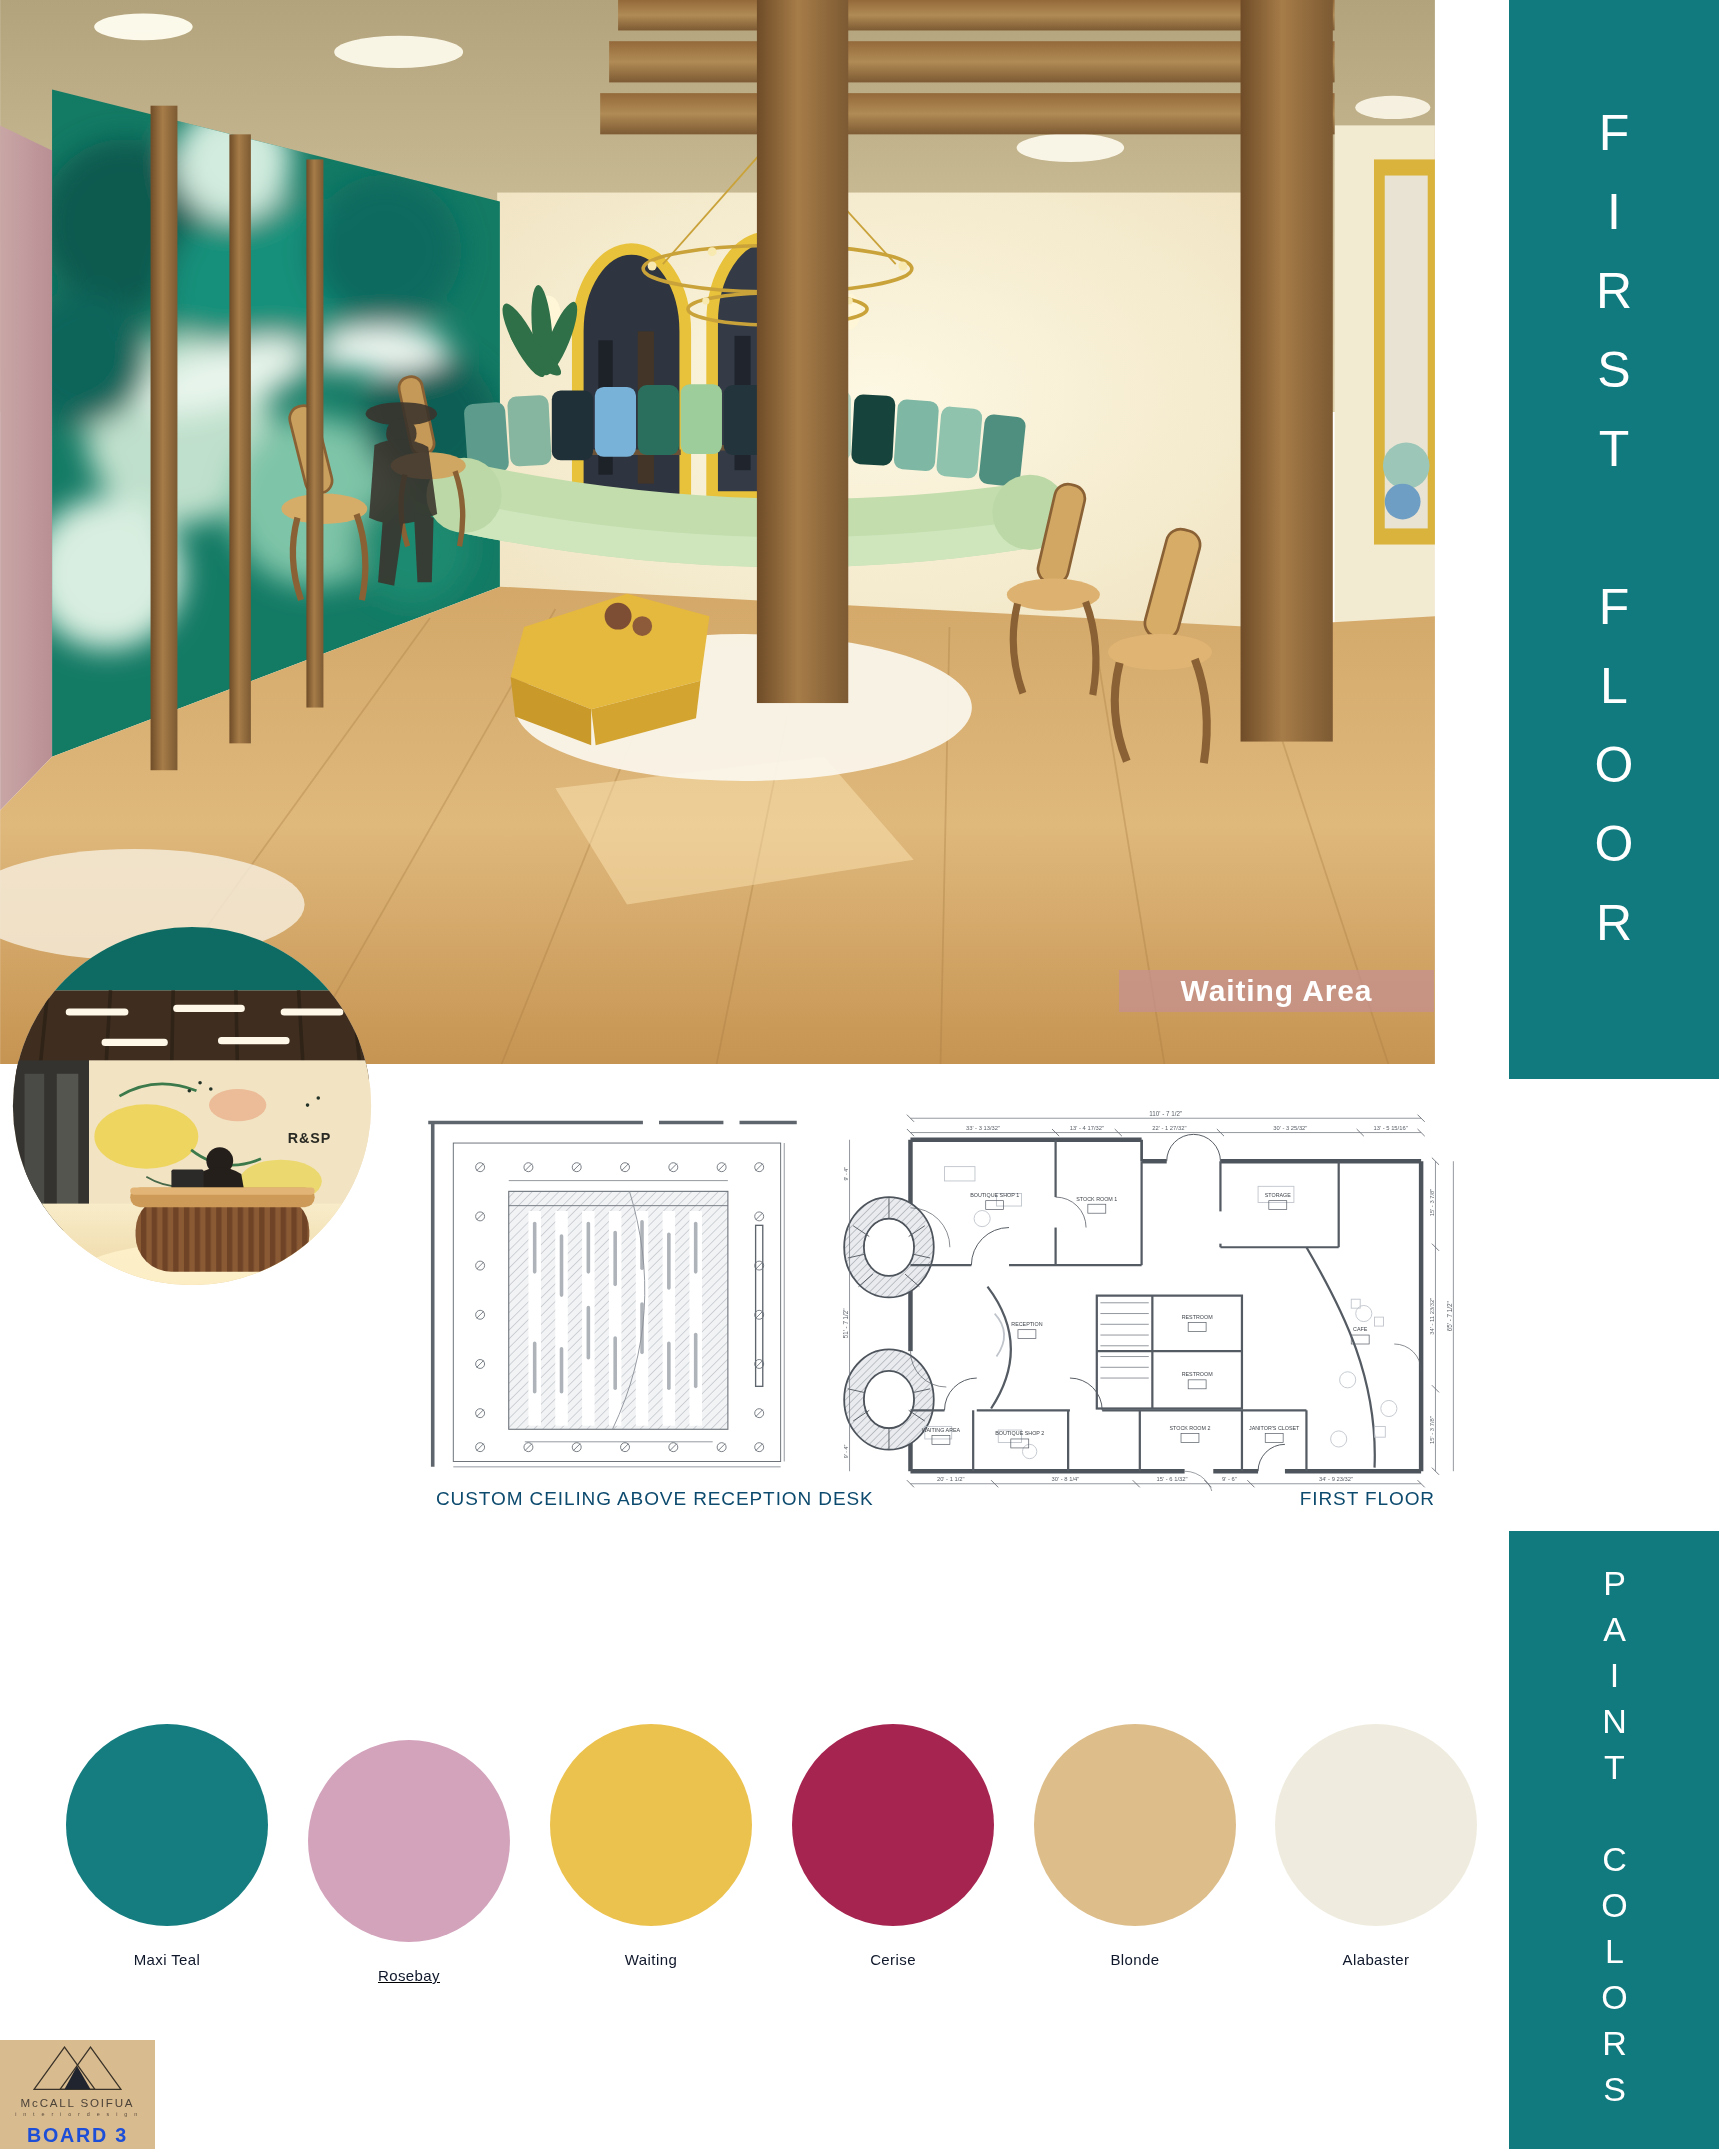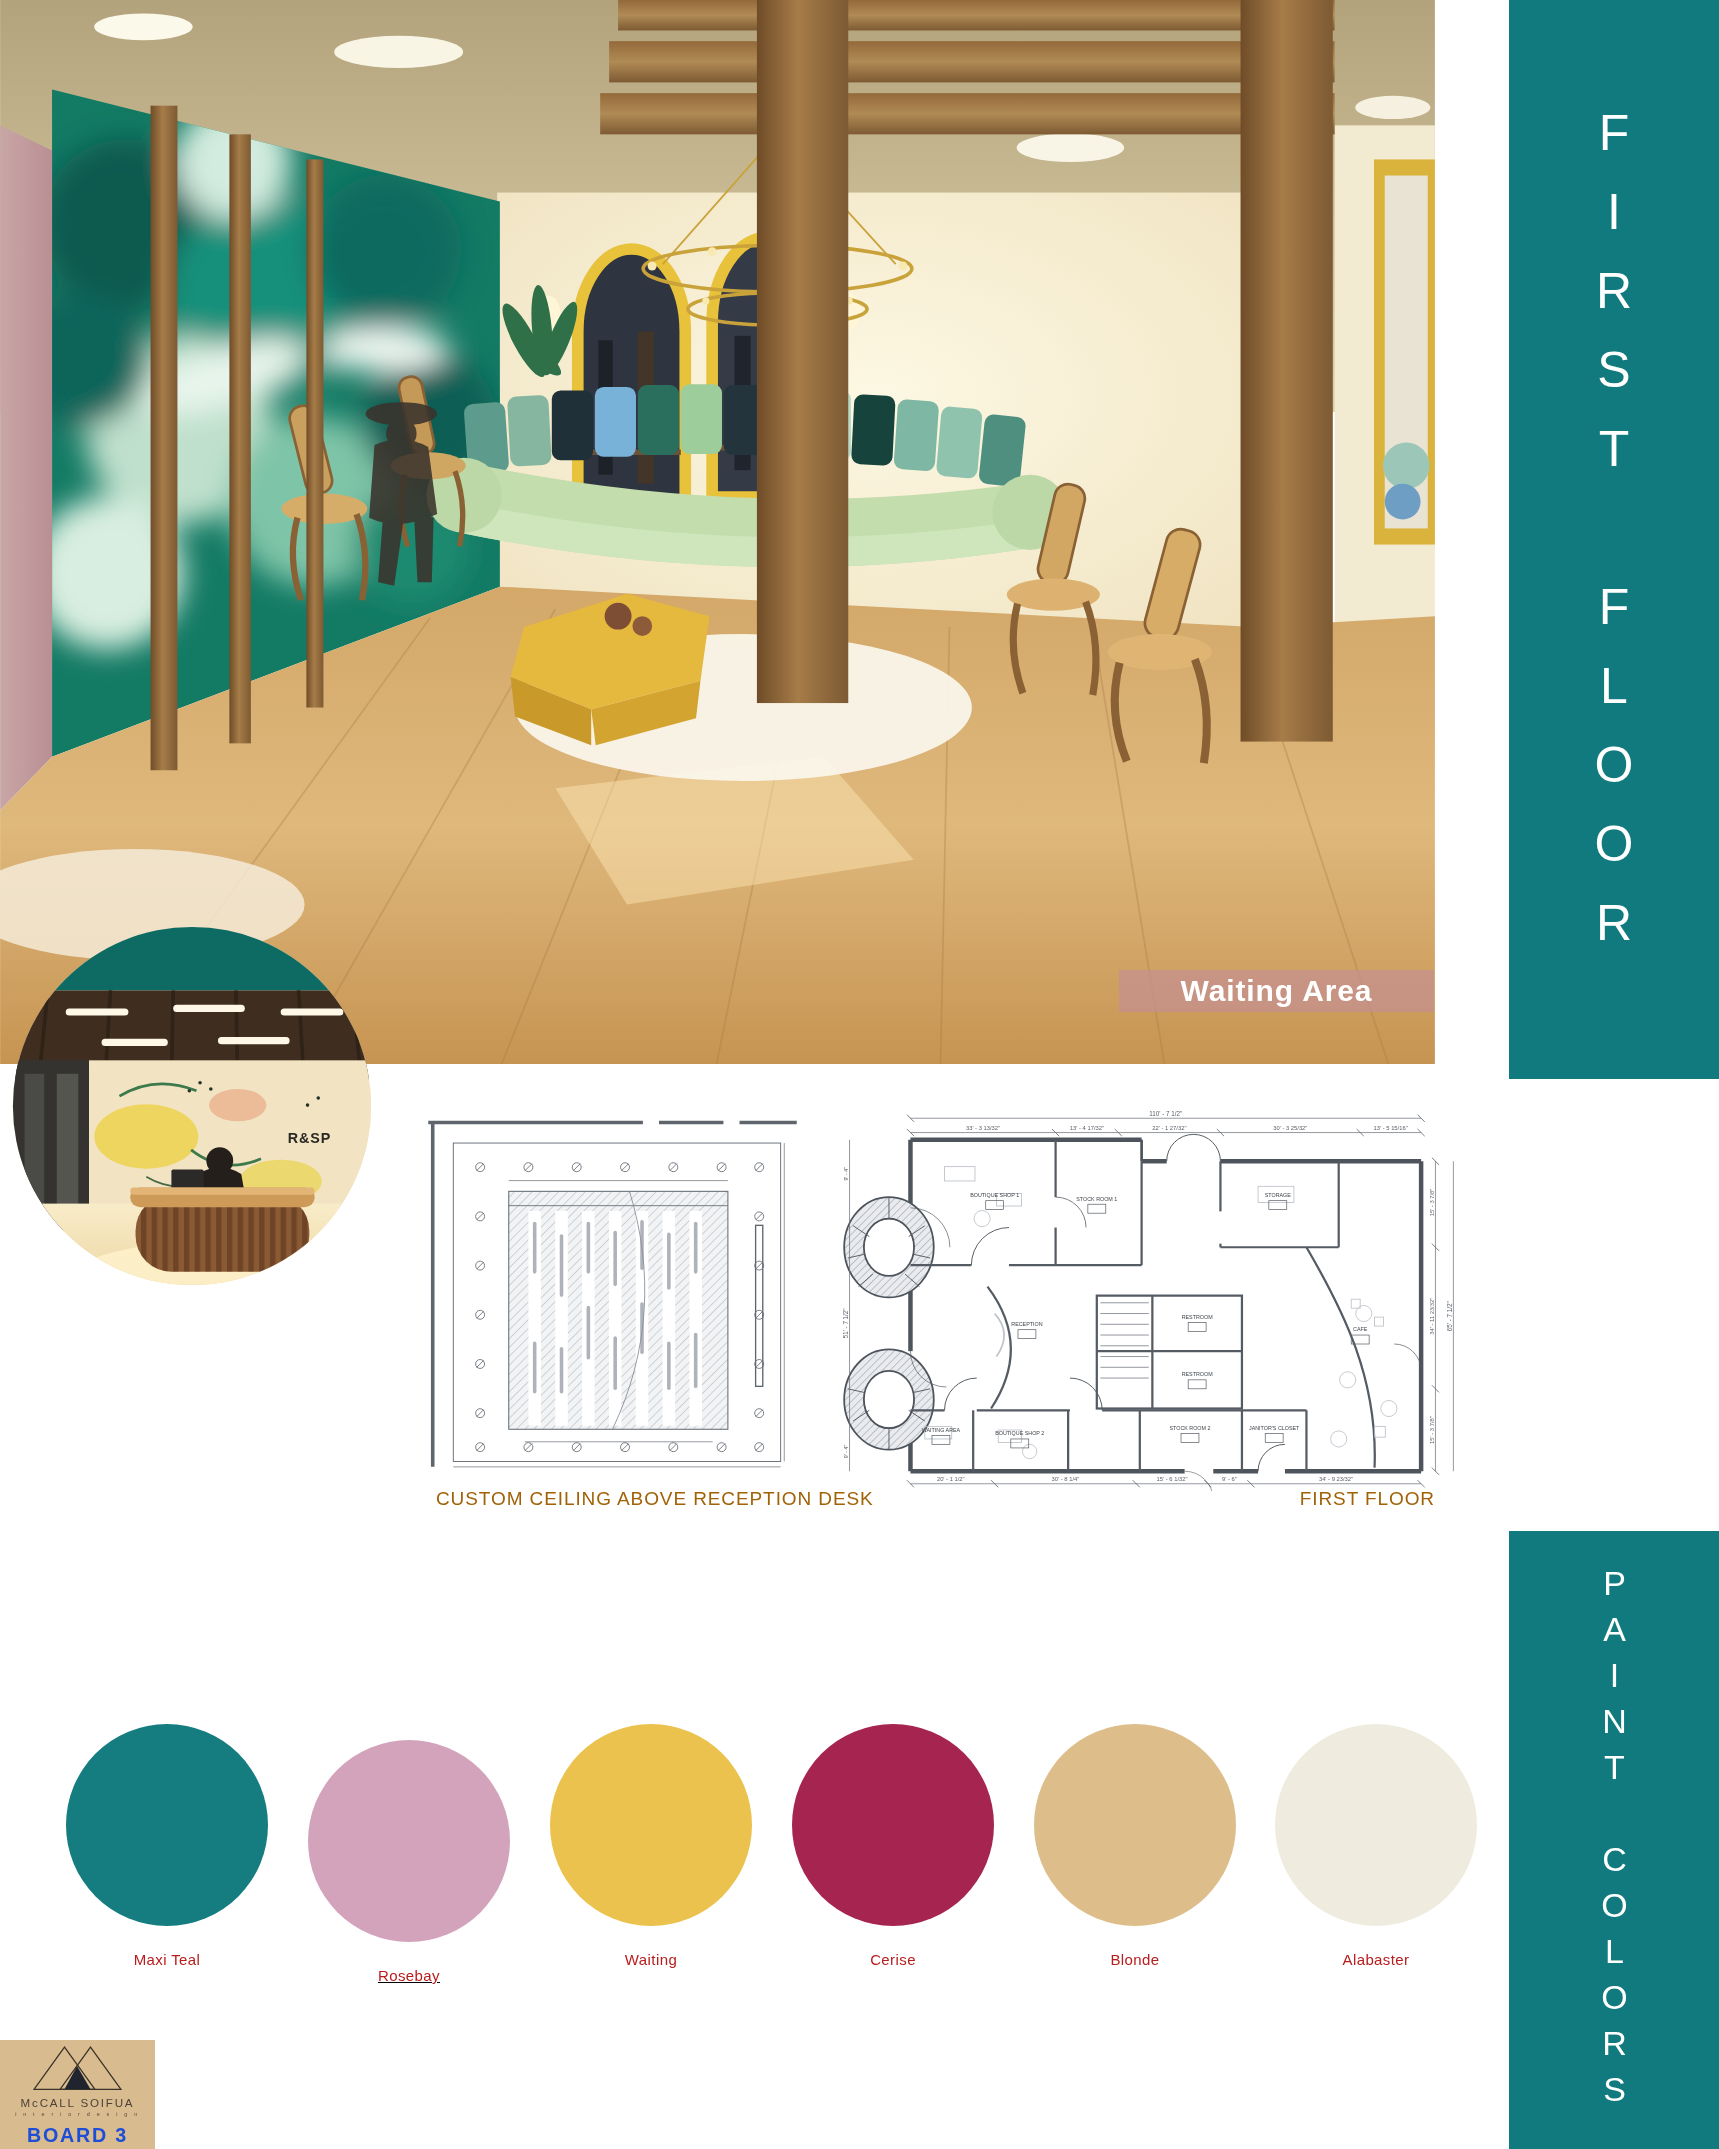--- a/index.html
+++ b/index.html
@@ -20,28 +20,28 @@
   #waiting-bar{position:absolute;left:1119px;top:970px;width:315px;height:42px;
                background:rgba(197,143,143,.74);display:flex;align-items:center;justify-content:center;}
   #waiting-bar span{color:#fff;font-size:30px;letter-spacing:0.9px;font-weight:700;}
 
   
   #inset{position:absolute;left:11.6px;top:926px;width:360px;height:360px;}
 
   
   #ceiling-drawing{position:absolute;left:428px;top:1118px;width:369px;height:356px;}
   #floor-plan{position:absolute;left:837px;top:1111px;width:654px;height:380px;}
-  .caption{position:absolute;color:#a16207;font-size:19px;letter-spacing:0.9px;}
+  .caption{position:absolute;color:#0c4a6e;font-size:19px;letter-spacing:0.9px;}
   #ceiling-caption{left:436px;top:1488px;}
   #plan-caption{left:1249px;top:1488px;width:186px;text-align:right;}
 
   
   .swatch{position:absolute;width:202px;text-align:center;}
   .swatch .dot{width:202px;height:202px;border-radius:50%;}
-  .swatch .lbl{margin-top:25px;font-size:15px;color:#b91c1c;letter-spacing:0.4px;}
+  .swatch .lbl{margin-top:25px;font-size:15px;color:#0f172a;letter-spacing:0.4px;}
 
   
   #logo{position:absolute;left:0;top:2040px;width:155px;height:109px;background:#d9bb90;
         text-align:center;color:#4b4238;}
   #logo .name{font-size:11.6px;letter-spacing:1.8px;margin-top:1px;}
   #logo .sub{font-size:5.4px;letter-spacing:2.7px;margin-top:1.8px;color:#5a4c3c;}
   #logo .board{font-size:19.7px;font-weight:700;color:#1d4ed8;letter-spacing:1.8px;margin-top:7.2px;}
 </style>
 </head>
 <body>

